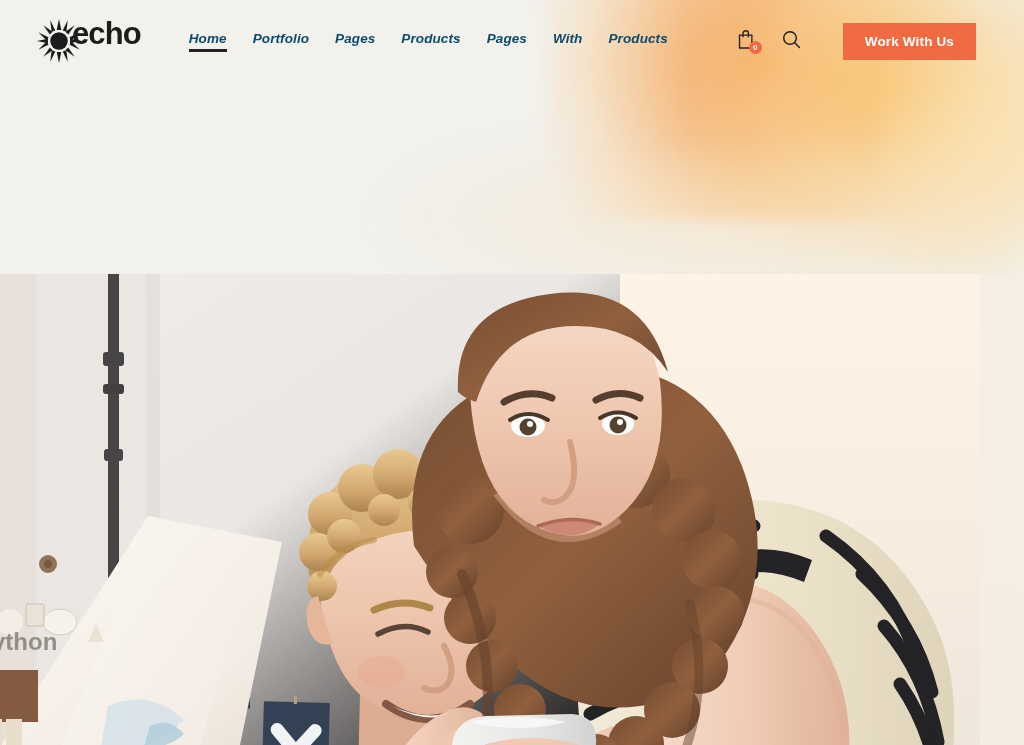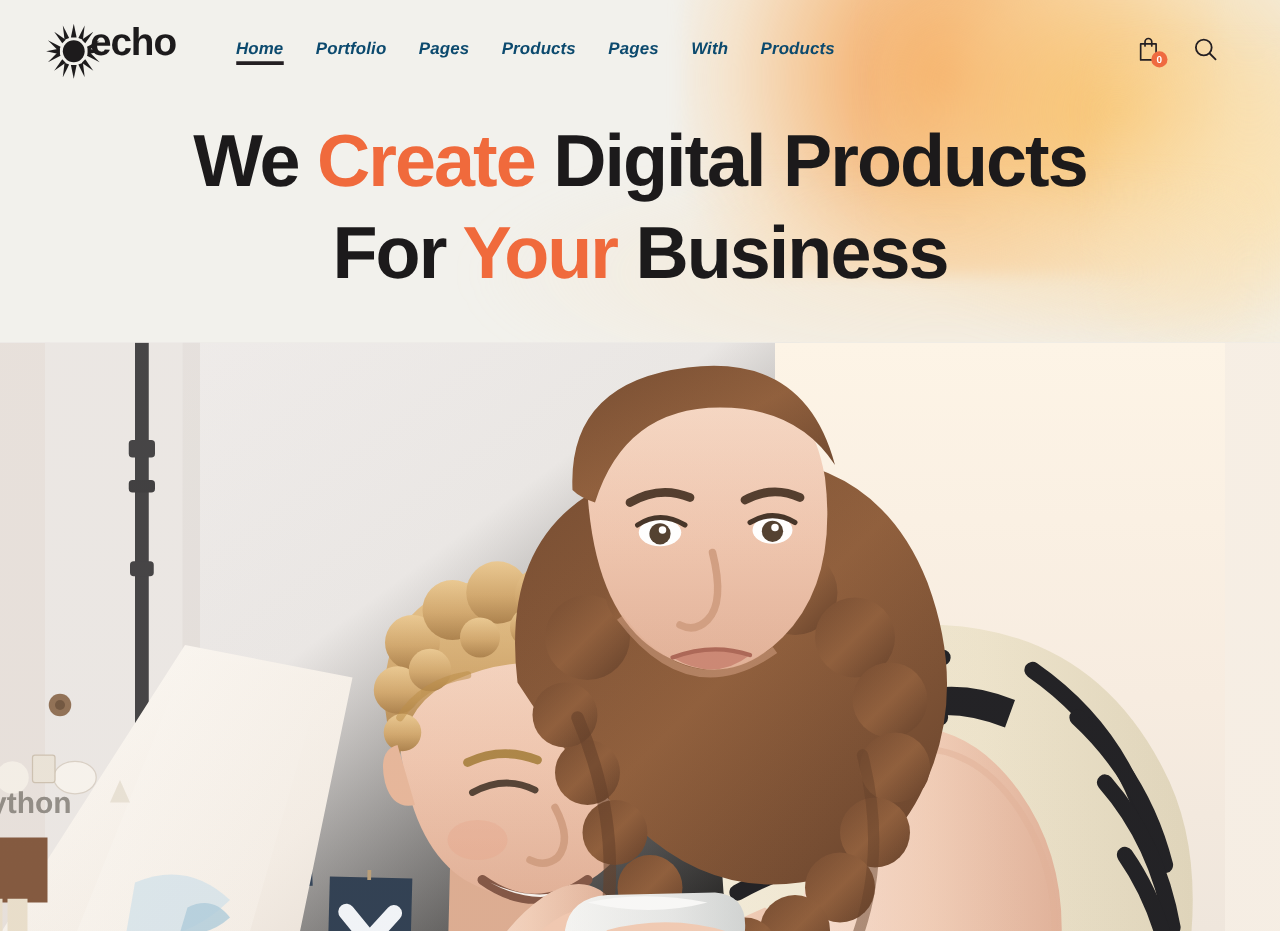--- a/index.html
+++ b/index.html
@@ -250,29 +250,24 @@
 
         <button class="icon-btn">
           <span>
             <svg width="19" height="19" viewBox="0 0 22 22" fill="none" xmlns="http://www.w3.org/2000/svg" aria-hidden="true">
               <circle cx="9.3" cy="9.3" r="7.3" stroke="#241f22" stroke-width="1.7"></circle>
               <path d="M14.8 14.8l5.4 5.4" stroke="#241f22" stroke-width="1.7" stroke-linecap="round"></path>
             </svg>
           </span>
         </button>
 
+        <button class="cta-btn">Work With Us</button>
       </div>
     </header>
 
-    <div class="hero-copy">
-      <h1 class="hero-title">
-        <span class="line"><span>We </span><span class="hl">Create</span><span> Digital Products</span></span>
-        <span class="line"><span>For </span><span class="hl">Your</span><span> Business</span></span>
-      </h1>
-    </div>
   </div>
 
   <figure class="hero-photo">
     <svg viewBox="0 0 1024 471" xmlns="http://www.w3.org/2000/svg" preserveAspectRatio="xMidYMid slice" role="img" aria-hidden="true">
       <defs>
         <linearGradient id="wall" x1="0" y1="0" x2="1" y2="1">
           <stop offset="0%" stop-color="#efeceb"></stop>
           <stop offset="45%" stop-color="#e9e6e4"></stop>
           <stop offset="100%" stop-color="#f6 efe8"></stop>
         </linearGradient>

